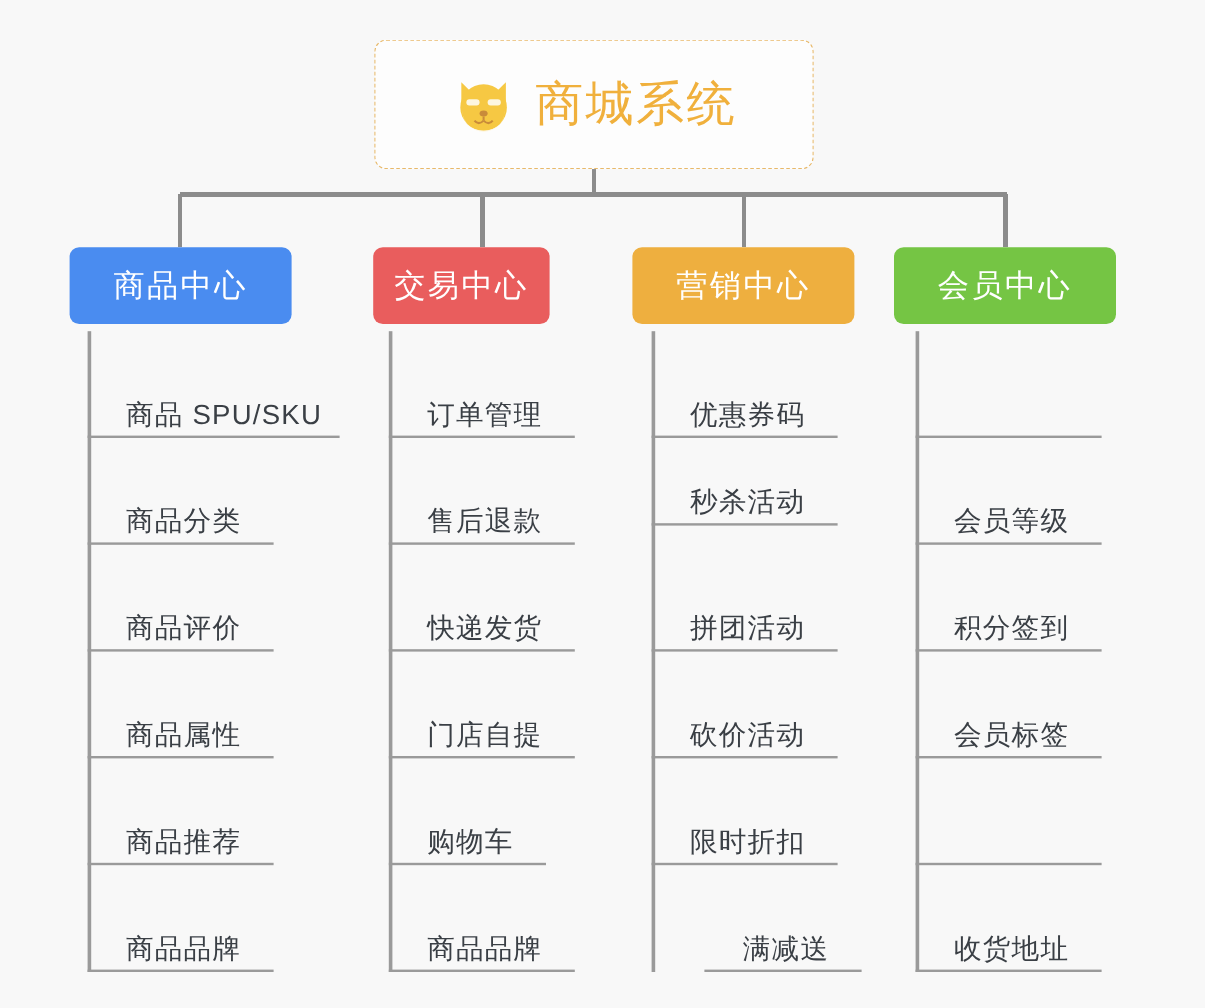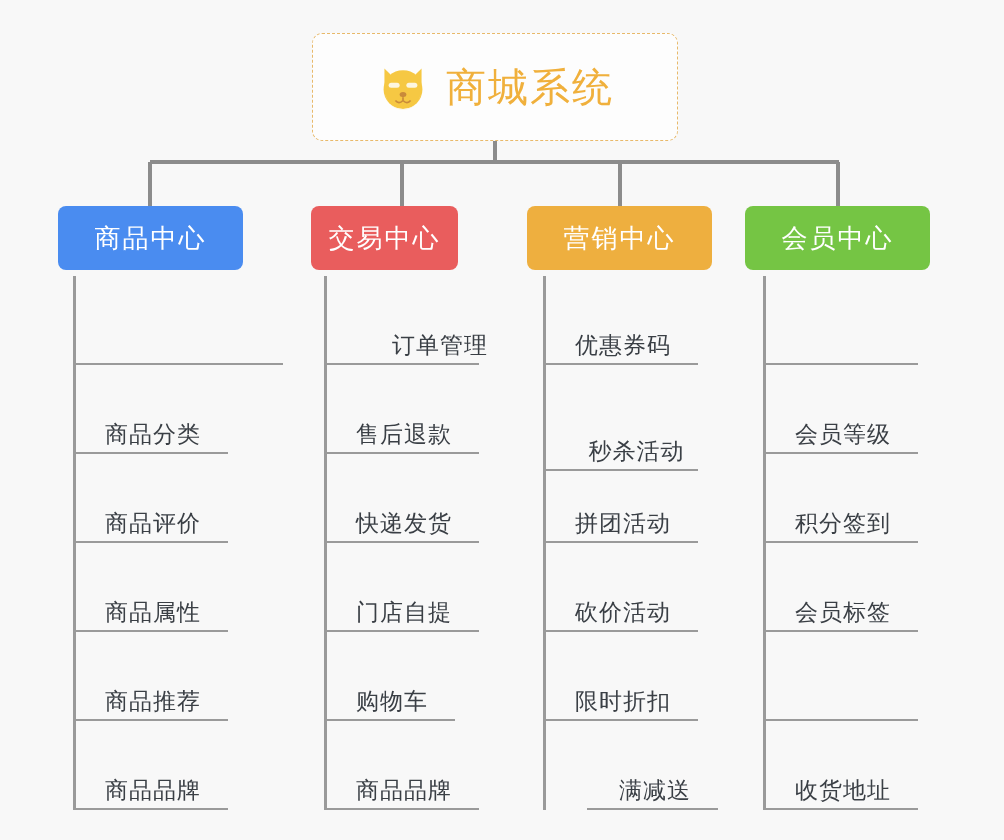--- a/index.html
+++ b/index.html
@@ -89,20 +89,21 @@
       <div class="root-title">商城系统</div>
     </div>
   </div>
 
 <div class="cat-box" style="left: 58px; top: 206px; width: 185px; background: rgb(74, 140, 240);">
       <span>商品中心</span>
     </div>
     <div class="leaf-col" style="left: 73px;">
       <div class="leaf-rail" style="height: 534px;"></div>
       <div class="leaf-item" style="top: 0px; width: 210px;">
+        <span class="leaf-label">商品 SPU/SKU</span>
         <div class="leaf-underline" style="width: 210px;"></div>
       </div>
       <div class="leaf-item" style="top: 89px; width: 155px;">
         <span class="leaf-label">商品分类</span>
         <div class="leaf-underline" style="width: 155px;"></div>
       </div>
       <div class="leaf-item" style="top: 178px; width: 155px;">
         <span class="leaf-label">商品评价</span>
         <div class="leaf-underline" style="width: 155px;"></div>
       </div>
@@ -117,21 +118,21 @@
       <div class="leaf-item" style="top: 445px; width: 155px;">
         <span class="leaf-label">商品品牌</span>
         <div class="leaf-underline" style="width: 155px;"></div>
       </div>
     </div>
     <div class="cat-box" style="left: 311px; top: 206px; width: 147px; background: rgb(233, 93, 93);">
       <span>交易中心</span>
     </div>
     <div class="leaf-col" style="left: 324px;">
       <div class="leaf-rail" style="height: 534px;"></div>
-      <div class="leaf-item" style="top: 0px; width: 155px; padding-left: 36px;">
+      <div class="leaf-item" style="top: 0px; width: 155px;">
         <span class="leaf-label">订单管理</span>
         <div class="leaf-underline" style="width: 155px;"></div>
       </div>
       <div class="leaf-item" style="top: 89px; width: 155px;">
         <span class="leaf-label">售后退款</span>
         <div class="leaf-underline" style="width: 155px;"></div>
       </div>
       <div class="leaf-item" style="top: 178px; width: 155px;">
         <span class="leaf-label">快递发货</span>
         <div class="leaf-underline" style="width: 155px;"></div>
@@ -151,21 +152,21 @@
     </div>
     <div class="cat-box" style="left: 527px; top: 206px; width: 185px; background: rgb(238, 175, 63);">
       <span>营销中心</span>
     </div>
     <div class="leaf-col" style="left: 543px;">
       <div class="leaf-rail" style="height: 534px;"></div>
       <div class="leaf-item" style="top: 0px; width: 155px;">
         <span class="leaf-label">优惠券码</span>
         <div class="leaf-underline" style="width: 155px;"></div>
       </div>
-      <div class="leaf-item" style="top: 106px; width: 155px; justify-content: center;">
+      <div class="leaf-item" style="top: 73px; width: 155px;">
         <span class="leaf-label">秒杀活动</span>
         <div class="leaf-underline" style="width: 155px;"></div>
       </div>
       <div class="leaf-item" style="top: 178px; width: 155px;">
         <span class="leaf-label">拼团活动</span>
         <div class="leaf-underline" style="width: 155px;"></div>
       </div>
       <div class="leaf-item" style="top: 267px; width: 155px;">
         <span class="leaf-label">砍价活动</span>
         <div class="leaf-underline" style="width: 155px;"></div>

